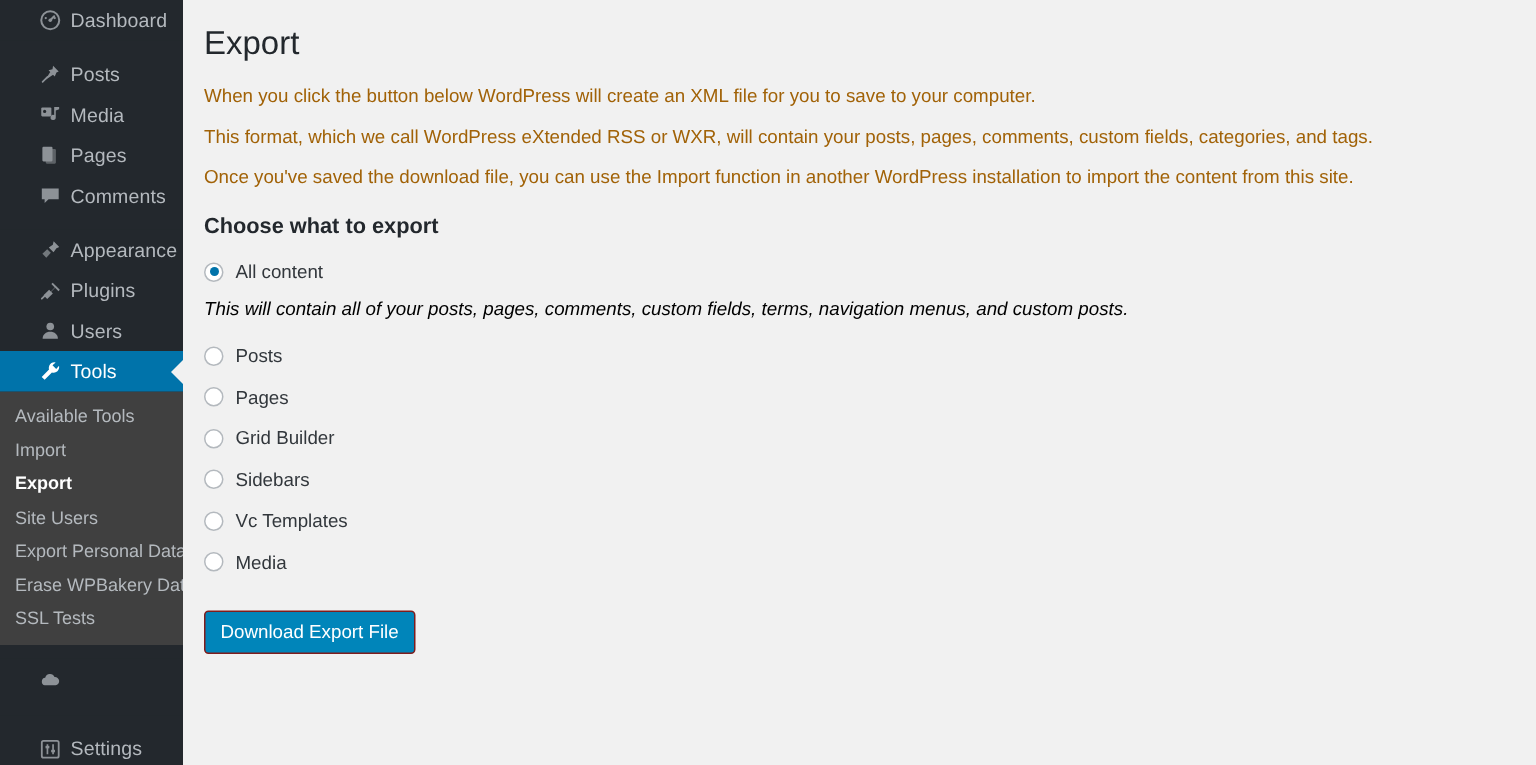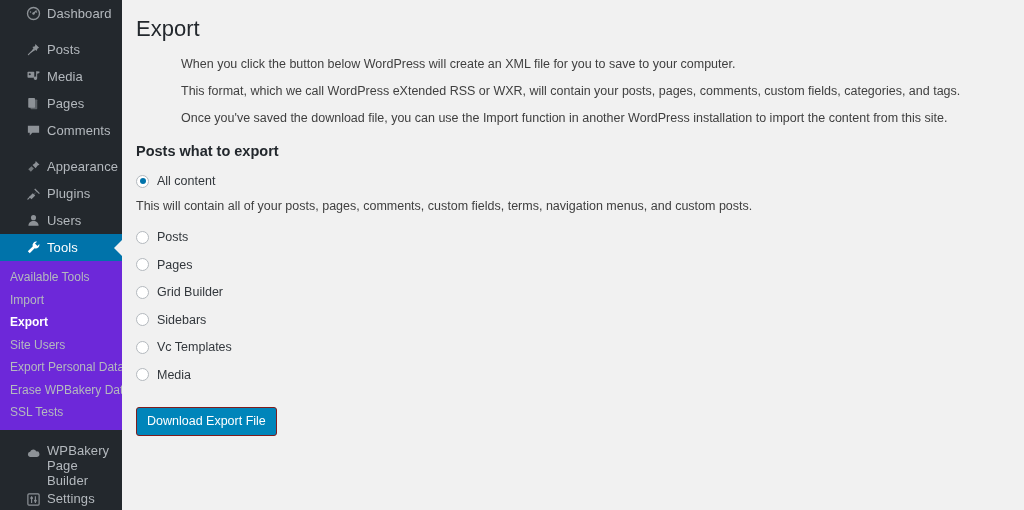--- a/index.html
+++ b/index.html
@@ -61,21 +61,21 @@
     position: absolute;
     right: 0; top: 50%;
     transform: translateY(-50%);
     width: 0; height: 0;
     border-top: 8px solid transparent;
     border-bottom: 8px solid transparent;
     border-right: 8px solid #f1f1f1;
   }
 
   
-  #submenu { background: #6d28d9; padding: 5px 0 6px 0; }
+  #submenu { background: #404040; padding: 5px 0 6px 0; }
   .submenu-item {
     display: block;
     font-size: 12px;
     line-height: 14px;
     color: #b4b9be;
     padding: 4px 0 4px 10px;
     height: 22.5px;
     white-space: nowrap;
   }
   .submenu-item.current { color: #fff; font-weight: bold; }
@@ -91,24 +91,23 @@
   #page-title {
     font-size: 22px;
     font-weight: 400;
     color: #23282d;
     line-height: 30px;
     margin: 4px 0 12px 0;
     padding: 0;
   }
   .intro-p {
     font-size: 12.5px;
-    color: #404040;
+    color: #a16207;
     line-height: 16px;
     margin-bottom: 11px;
-    margin-left: 45px;
   }
   #section-title {
     font-size: 14.5px;
     font-weight: bold;
     color: #23282d;
     margin: 17px 0 13px 0;
   }
 
   .radio-row {
     display: flex;
@@ -136,23 +135,24 @@
     border-radius: 50%;
     background: #0073aa;
   }
   .radio-label {
     font-size: 12.5px;
     color: #32373c;
     line-height: 14px;
   }
   .radio-desc {
     font-size: 12.5px;
-    color: #404040;
+    color: #000000;
     line-height: 15px;
     margin: 0 0 14px 0;
+    font-style: italic;
   }
   .opt-list { margin-top: 6px; }
   .opt-list .radio-row { margin-bottom: 9.5px; }
 
   #download-btn {
     display: inline-block;
     background: #0085ba;
     color: #fff;
     font-size: 12.5px;
     line-height: 14px;
@@ -270,21 +270,20 @@
         <div class="submenu-item">SSL Tests</div>
       </div>
     <div id="menu-bottom">
         <div class="menu-sep"></div>
         <div class="menu-item multiline">
           <span class="mi-icon">
             <svg width="15" height="15" viewBox="0 0 20 20">
               <path d="M5.2 14.5a3.4 3.4 0 0 1 .3-6.7 4.4 4.4 0 0 1 8.3-.6 3.6 3.6 0 0 1 .9 7.3z" fill="#a0a5aa"></path>
             </svg>
           </span>
-          <span class="mi-label">WPBakery Page Builder</span>
         </div>
         <div class="menu-sep"></div>
         <div class="menu-item">
           <span class="mi-icon">
             <svg width="15" height="15" viewBox="0 0 20 20">
               <rect x="2.5" y="2.5" width="15" height="15" rx="1.5" fill="none" stroke="#a0a5aa" stroke-width="1.6"></rect>
               <path d="M7.5 5.5v9M12.5 5.5v9" stroke="#a0a5aa" stroke-width="1.5"></path>
               <rect x="5.8" y="7" width="3.4" height="2.2" fill="#a0a5aa"></rect>
               <rect x="10.8" y="10.5" width="3.4" height="2.2" fill="#a0a5aa"></rect>
             </svg>
@@ -294,21 +293,21 @@
       </div>
   </nav>
 
   <main id="content">
     <h1 id="page-title">Export</h1>
 
     <p class="intro-p">When you click the button below WordPress will create an XML file for you to save to your computer.</p>
     <p class="intro-p">This format, which we call WordPress eXtended RSS or WXR, will contain your posts, pages, comments, custom fields, categories, and tags.</p>
     <p class="intro-p">Once you've saved the download file, you can use the Import function in another WordPress installation to import the content from this site.</p>
 
-    <h2 id="section-title">Posts what to export</h2>
+    <h2 id="section-title">Choose what to export</h2>
 
     <div class="radio-row first">
       <span class="radio checked"></span>
       <span class="radio-label">All content</span>
     </div>
     <p class="radio-desc">This will contain all of your posts, pages, comments, custom fields, terms, navigation menus, and custom posts.</p>
 
     <div class="opt-list" id="opt-list">
         <div class="radio-row">
           <span class="radio"></span>

